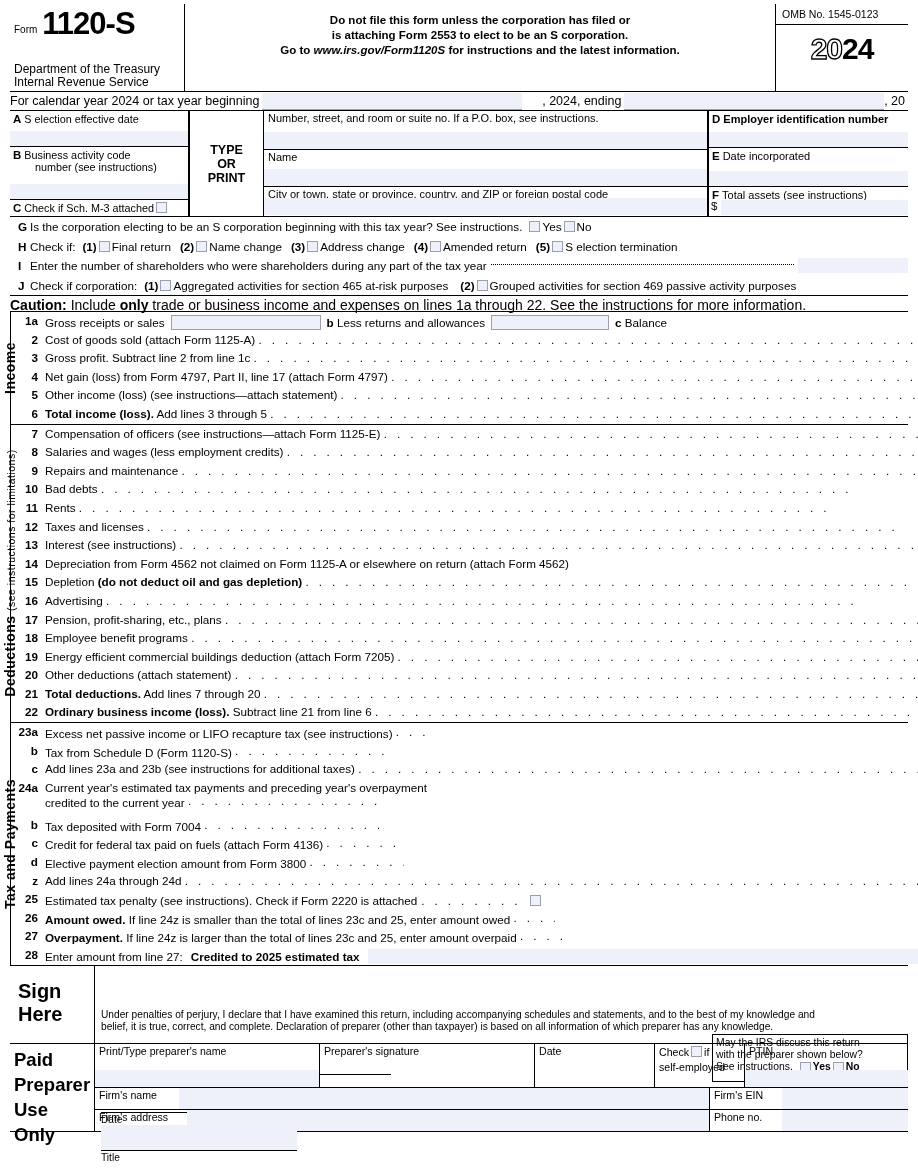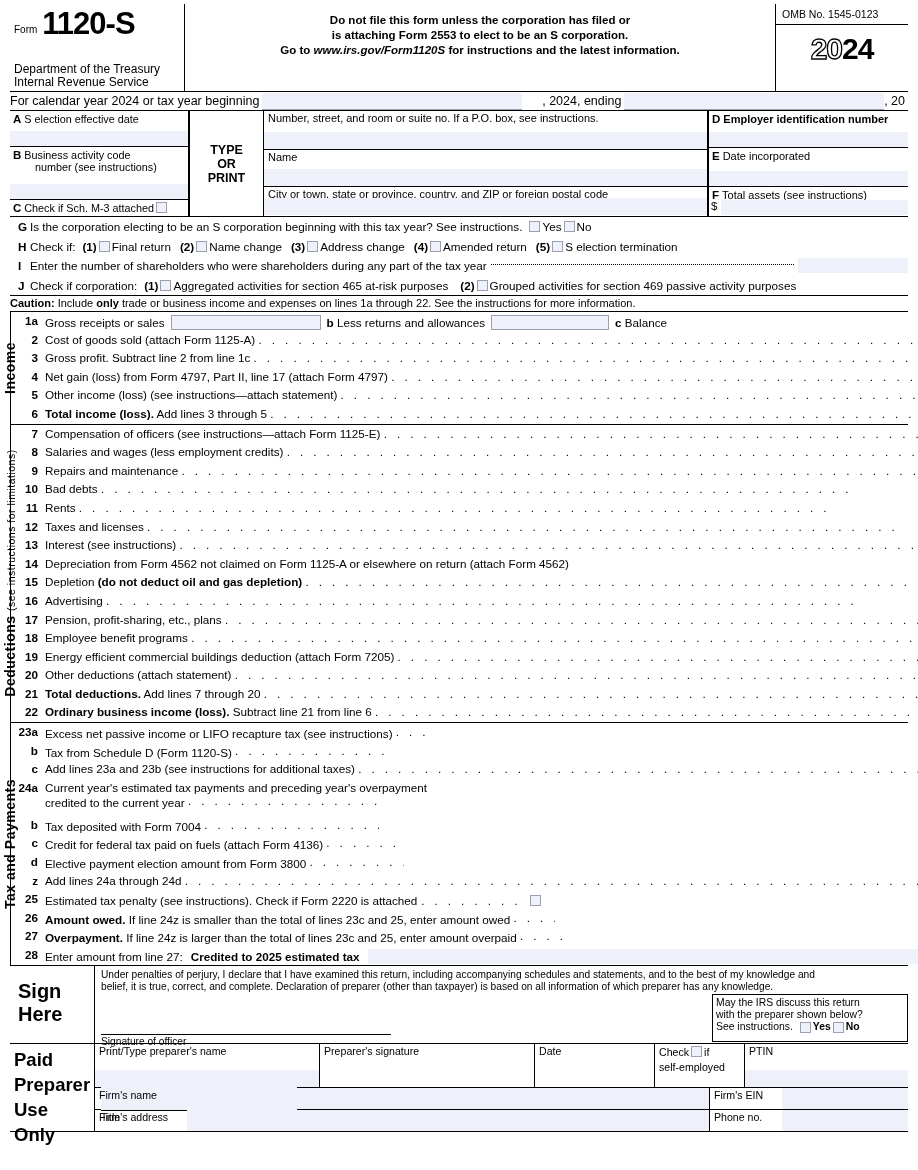--- a/index.html
+++ b/index.html
@@ -72,21 +72,21 @@
   .dc2 { height:39px; border-bottom:1px solid #000;}
   .dc3 { height:28px; }
   .dcfill { position:absolute; left:0; right:0; bottom:0; height:15px; background:#eef1fa;}
   .dollarfill { position:absolute; left:0; right:0; bottom:0; height:15px; }
   .dollarfill .dsign { position:absolute; left:2px; top:0px; font-size:11.5px;}
   .dollarfill .dbox { position:absolute; left:12px; right:0; top:0; bottom:0; background:#eef1fa;}
 
   
   .qrow { display:flex; align-items:center; height:19.5px; font-size:11.7px; white-space:nowrap;}
   .qrow .letter { width:20px; font-weight:bold; padding-left:8px;}
-  .caution { height:17px; font-size:11px; border-top:1.2px solid #000; border-bottom:1.6px solid #000; padding-top:1px;}
+  .caution { height:17px; font-size:14px; border-top:1.2px solid #000; border-bottom:1.6px solid #000; padding-top:1px;}
   .dotfill { flex:1; border-bottom:1px dotted #000; margin:0 4px 3px 4px; }
   .ibox { width:110px; height:15px; background:#eef1fa; }
 
   
   .sect { display:flex; border-bottom:1.6px solid #000;}
   .vlabel { width:26px; border-right:1.2px solid #000; position:relative; }
   .vlabel span {
      position:absolute; left:50%; top:50%;
      transform: translate(-50%,-50%) rotate(-90deg);
      white-space:nowrap; font-weight:bold; font-size:14px; letter-spacing:.5px;
@@ -98,21 +98,21 @@
   .leaders { display:inline-block; }
   .leaders::before {
     content:". . . . . . . . . . . . . . . . . . . . . . . . . . . . . . . . . . . . . . . . . . . . . . . . . . . . . . . . .";
     letter-spacing:3.4px; font-size:11.7px;
   }
 
   
   .signsect { display:flex; border-bottom:1.6px solid #000; height:78px;}
   .signlbl { width:85px; border-right:1.2px solid #000; font-size:20px; font-weight:bold;
              padding:14px 0 0 8px; line-height:23px;}
-  .signbody { flex:1; position:relative; padding:3px 4px 0 6px;}
+  .signbody { flex:1; position:relative; padding:3px 4px 0 6px;margin-top:40px;}
   .perj { font-size:10.2px; line-height:12px; }
   .sigrow { display:flex; margin-top:16px;flex-direction:column; }
   .sigcell { position:relative; }
   .sigline { border-bottom:1.2px solid #000; height:26px; }
   .sigcap { font-size:10.2px; padding-top:1px;}
   .irsbox { position:absolute; right:0; top:28px; width:196px; height:48px;
             border:1.8px solid #000; font-size:10.4px; line-height:12.4px; padding:2px 3px;}
 
   
   .prep { display:flex; border-bottom:1.6px solid #000; height:88px;}

